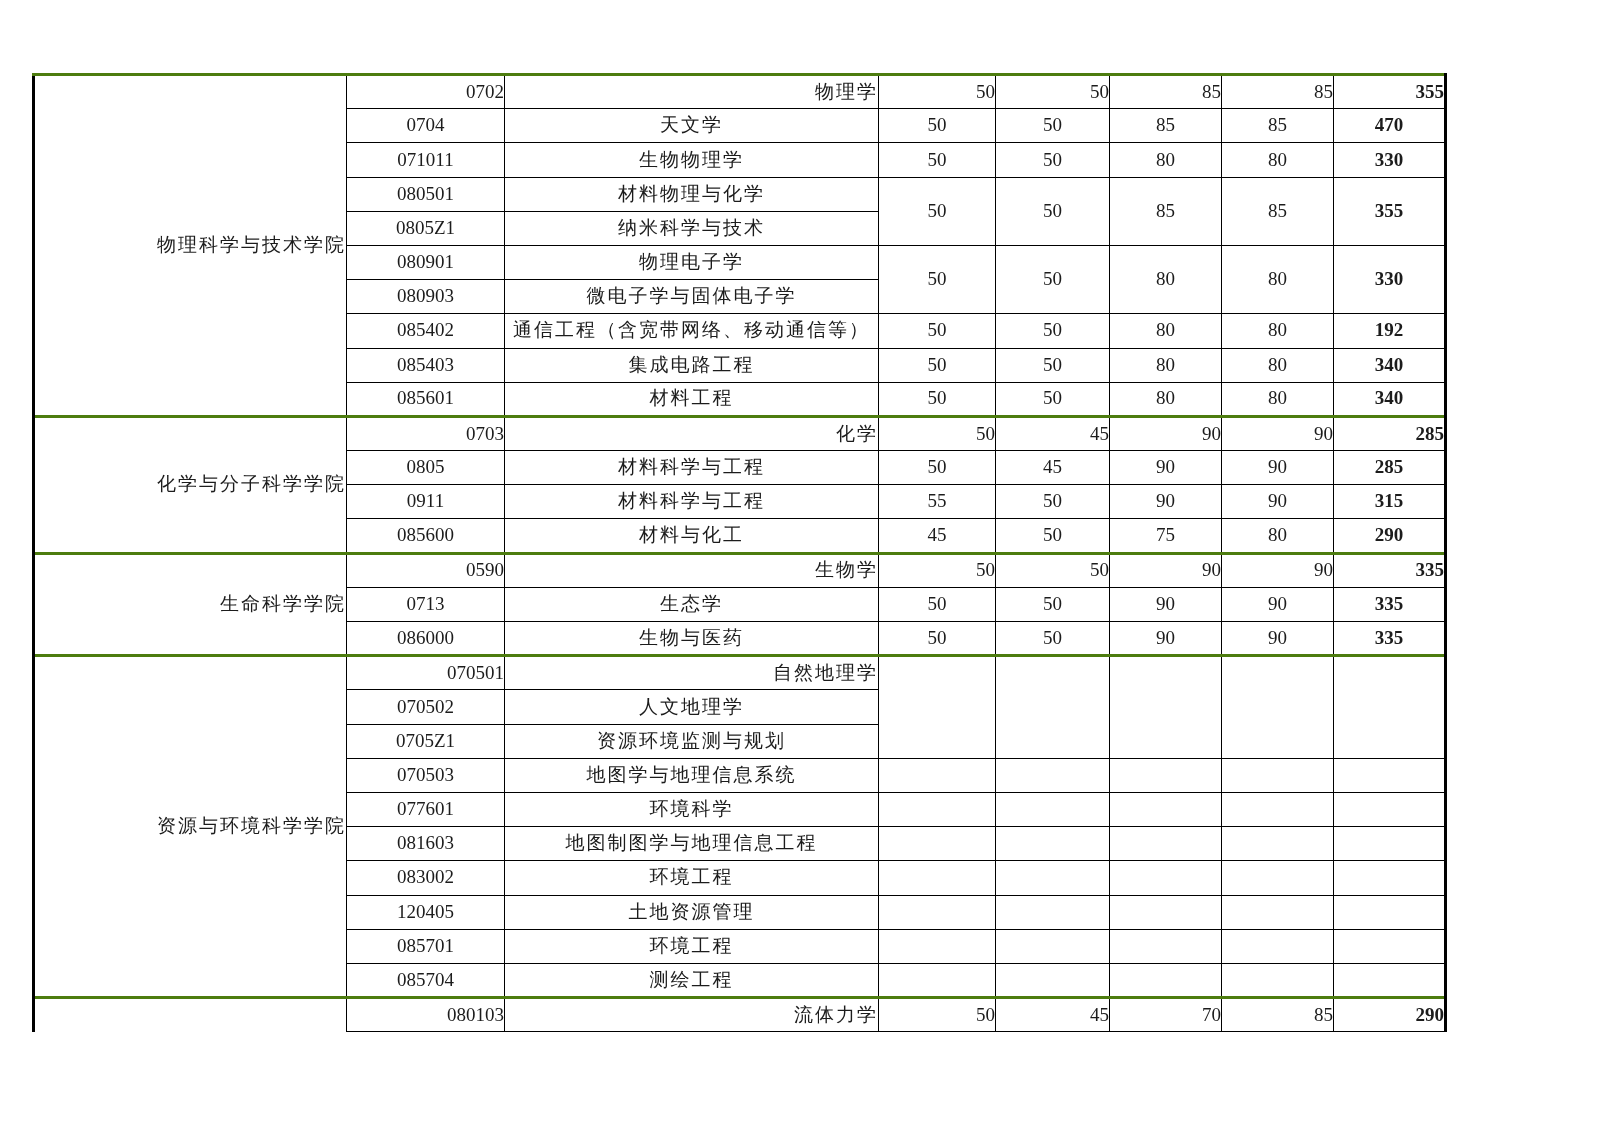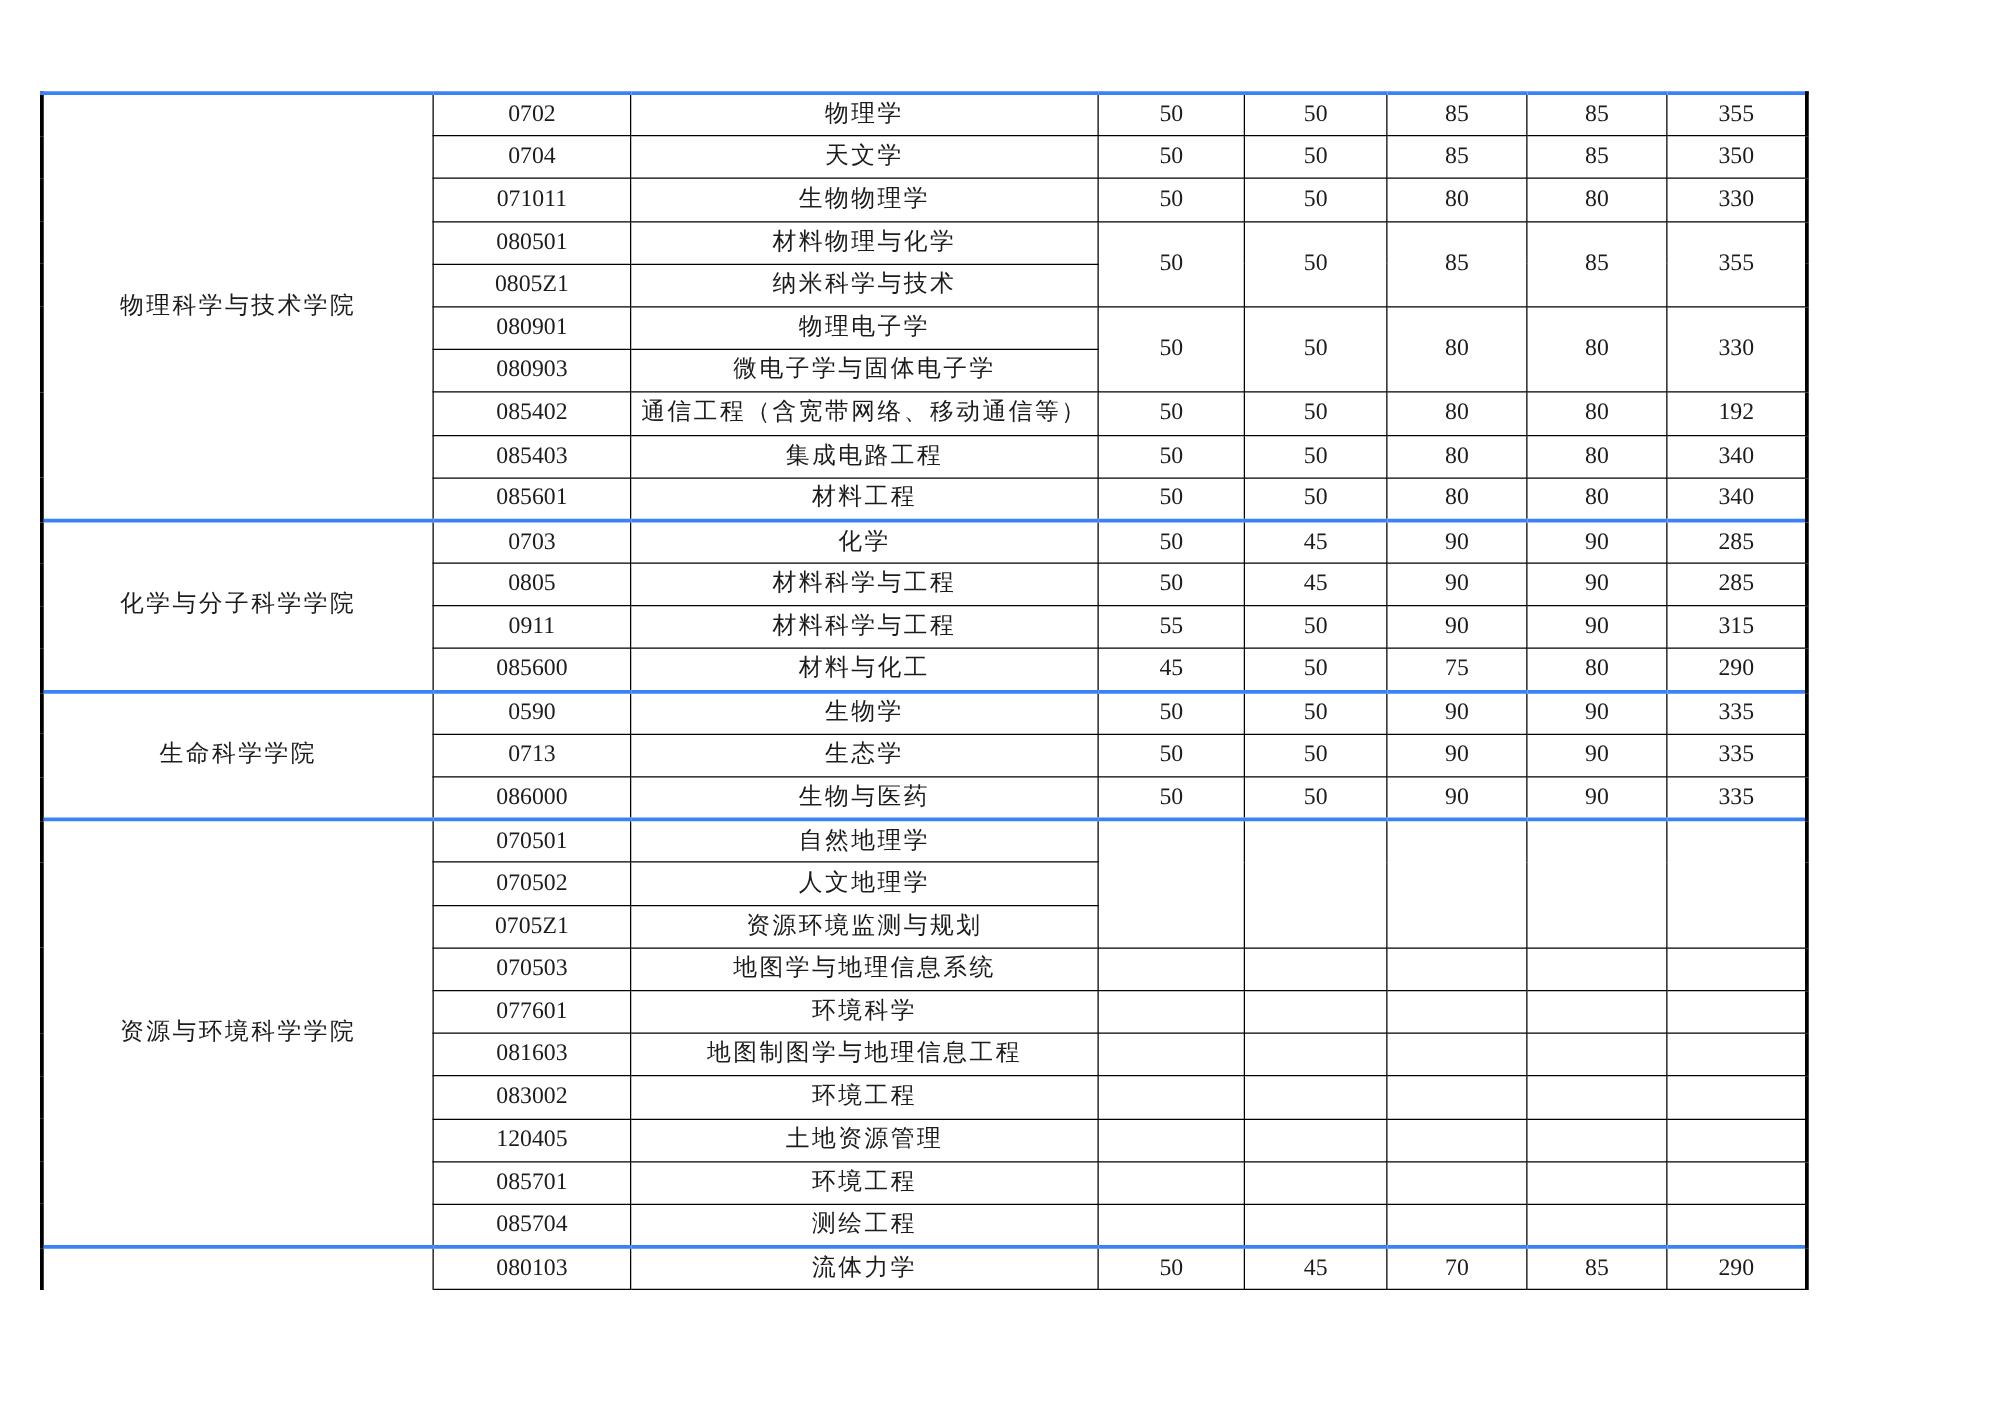--- a/index.html
+++ b/index.html
@@ -38,27 +38,29 @@
     font-size: 19px;
     color: #1c1c1c;
     white-space: nowrap;
     overflow: hidden;
     line-height: 1.1;
   }
   table.score-table td.cjk {
     letter-spacing: 2px;
   }
   table.score-table td.sec-top {
-    border-top: 3px solid #3b82f6;
+    border-top: 3px solid #4d7c0f;
+    text-align: right;
   }
   table.score-table td.college {
     border-left: 3px solid #000000;
   }
   table.score-table td.total-col {
     border-right: 3px solid #000000;
+    font-weight: bold;
   }
   table.score-table td.open-bottom {
     border-bottom: none;
   }
 </style>
 </head>
 <body>
 
 <div class="page">
   <table class="score-table">
@@ -83,21 +85,21 @@
           <td class="score sec-top">85</td>
           <td class="score total-col sec-top">355</td>
         </tr>
         <tr>
           <td class="code">0704</td>
           <td class="major cjk">天文学</td>
           <td class="score">50</td>
           <td class="score">50</td>
           <td class="score">85</td>
           <td class="score">85</td>
-          <td class="score total-col">350</td>
+          <td class="score total-col">470</td>
         </tr>
         <tr>
           <td class="code">071011</td>
           <td class="major cjk">生物物理学</td>
           <td class="score">50</td>
           <td class="score">50</td>
           <td class="score">80</td>
           <td class="score">80</td>
           <td class="score total-col">330</td>
         </tr>

